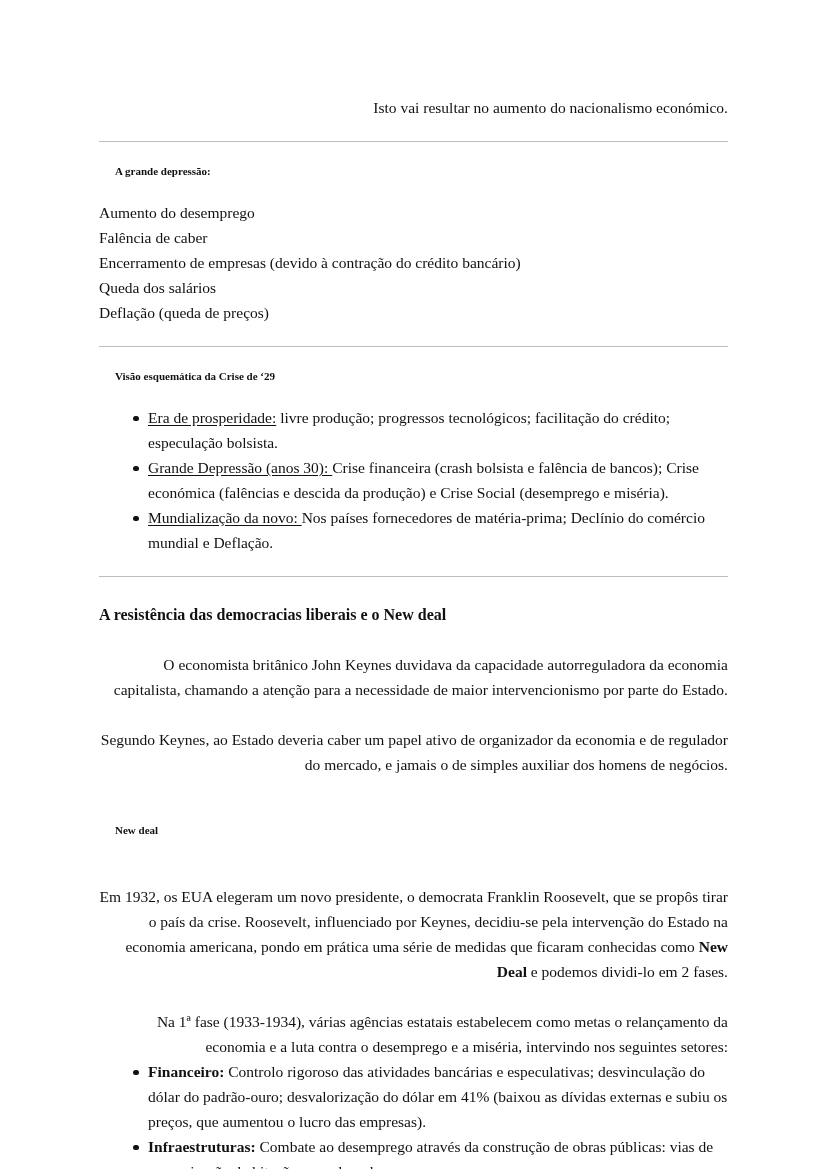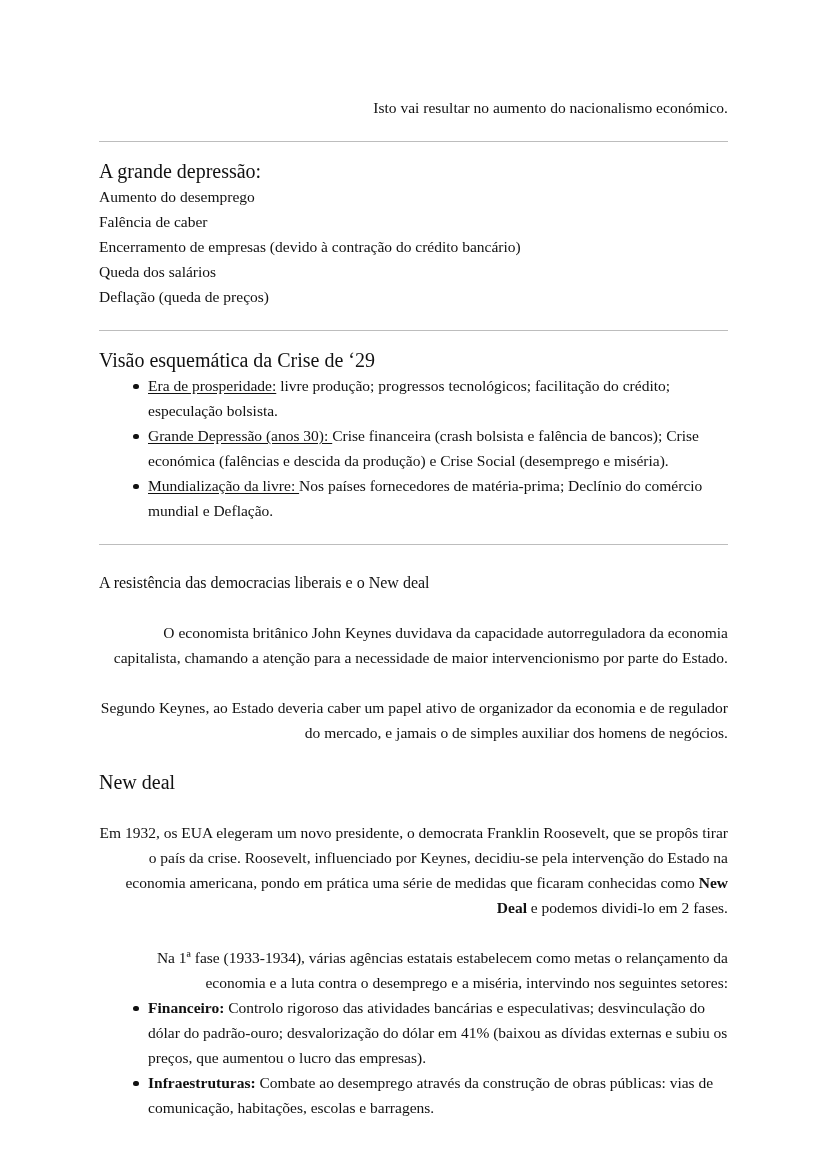--- a/index.html
+++ b/index.html
@@ -44,30 +44,30 @@
     margin-top: 25px;
   }
 
   .tight-line {
     font-size: 15.5px;
     line-height: 25px;
     margin: 0;
   }
 
   .heading {
-    font-size: 20px;
+    font-size: 11px;
     line-height: 25px;
-    font-weight: normal;
-    margin: 0;
+    font-weight: bold;
+    margin: 16px;
   }
 
   .section-heading {
     font-size: 16px;
     line-height: 25px;
-    font-weight: normal;
+    font-weight: bold;
     margin: 0;
   }
 
   b, .b {
     font-weight: bold;
   }
 
   .u {
     text-decoration: underline;
     text-underline-offset: 2px;
@@ -133,21 +133,21 @@
     </div>
 
     <hr class="rule rule-gap-top-1 rule-gap-bot-1">
 
     <div>
       <p class="heading">Visão esquemática da Crise de ‘29</p>
 
       <ul class="bullets">
         <li><span class="u">Era de prosperidade:</span><span> livre produção; progressos tecnológicos; facilitação do crédito; especulação bolsista.</span></li>
         <li><span class="u">Grande Depressão (anos 30): </span><span>Crise financeira (crash bolsista e falência de bancos); Crise económica (falências e descida da produção) e Crise Social (desemprego e miséria).</span></li>
-        <li><span class="u">Mundialização da livre: </span><span>Nos países fornecedores de matéria-prima; Declínio do comércio mundial e Deflação.</span></li>
+        <li><span class="u">Mundialização da novo: </span><span>Nos países fornecedores de matéria-prima; Declínio do comércio mundial e Deflação.</span></li>
       </ul>
     </div>
 
     <hr class="rule rule-gap-top-1" style="margin-bottom:25px;">
 
     <div>
       <p class="section-heading">A resistência das democracias liberais e o New deal</p>
 
       <div class="spacer-25"></div>
 

